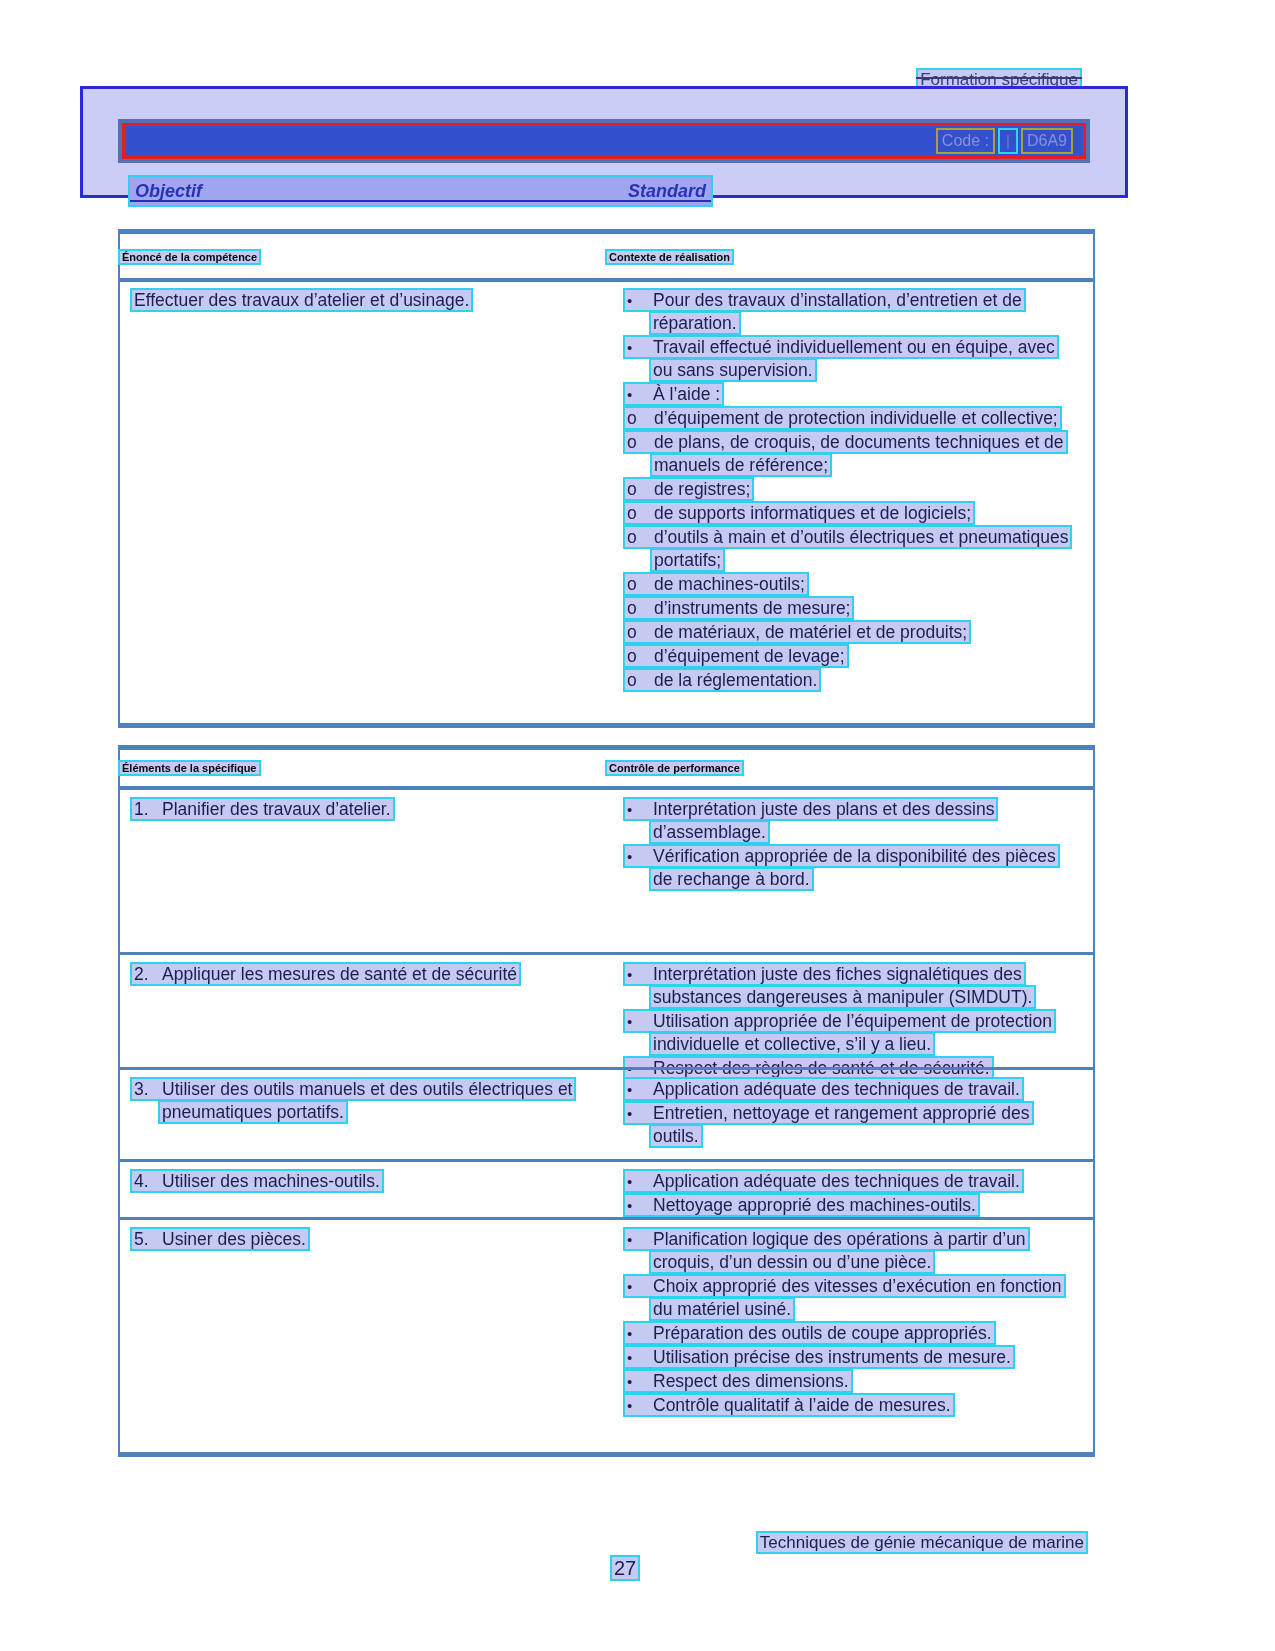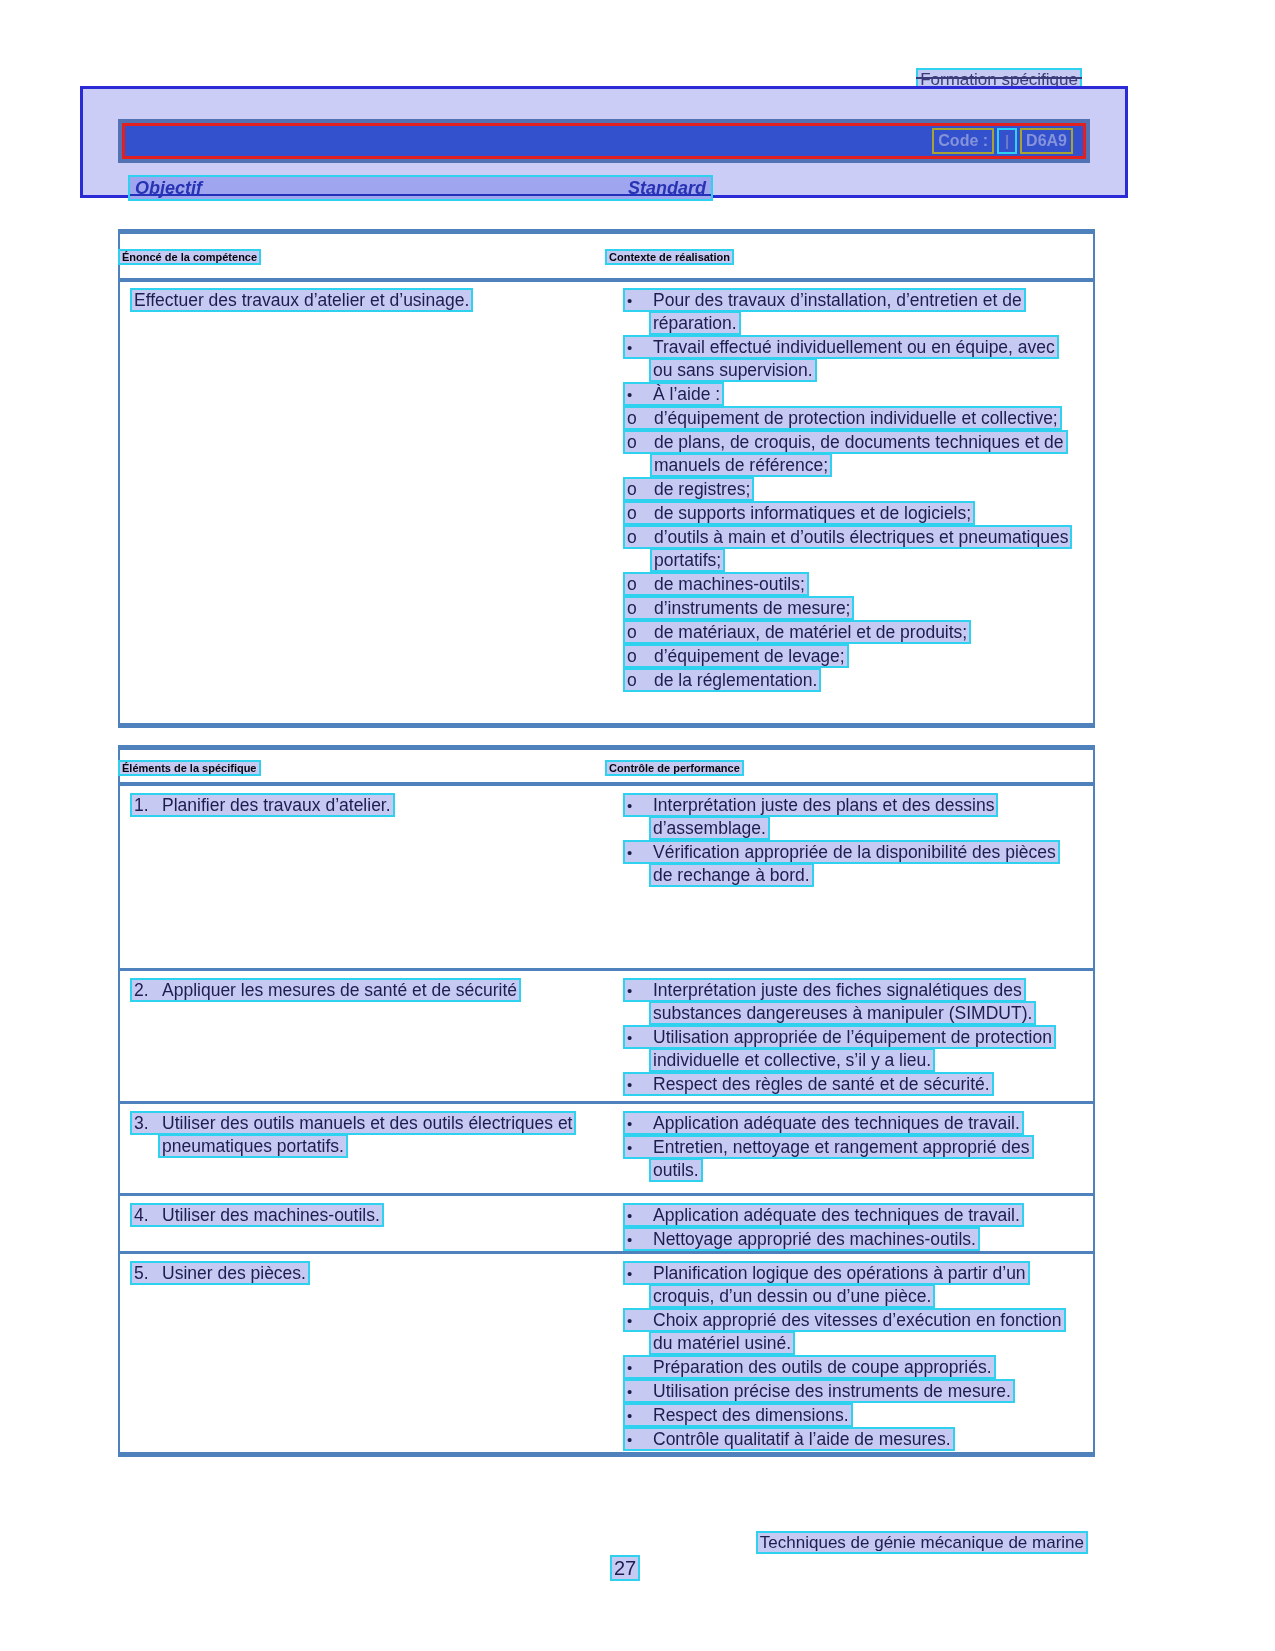--- a/index.html
+++ b/index.html
@@ -18,31 +18,31 @@
   }
   .b { font-weight: bold; color: #06060f; }
 
   
   .hdr-right { position: absolute; top: 70px; right: 195px; font-size: 17px; }
   .hdr-right .hl { color: #3b3b78; position: relative; }
   .hdr-right .hl::after { content:""; position:absolute; left:-2px; right:-2px; top:36%; height:2px; background:#3b3b78; }
 
   
   .lav-box { position: absolute; left: 80px; top: 86px; width: 1048px; height: 112px;
-             background: #cccdf6; border: 3px solid #2a2ad6; font-weight: bold; }
+             background: #cccdf6; border: 3px solid #2a2ad6; }
   .banner-edge { position: absolute; left: 35px; right: 35px; top: 30px; height: 44px;
                  background: #5272b4; padding: 4px; }
   .banner-red { height: 100%; border: 3px solid #e32020; background: #3351cd;
                 display: flex; align-items: center; justify-content: flex-end; padding-right: 10px; }
   .code-chip { font-size: 16px; color: #8593da; border: 2px solid #a8a431; padding: 0 4px; line-height: 22px; }
   .code-sep  { display:inline-block; width: 20px; text-align:center; color: #6f7ecb; font-size: 15px;
                border: 2px solid #2fd2ee; line-height: 22px; margin: 0 3px; }
 
   
-  .obj-band { position: absolute; left: 128px; top: 175px; width: 585px; height: 26px; z-index: 3;
+  .obj-band { position: absolute; left: 128px; top: 175px; width: 585px; height: 32px; z-index: 3;
               background: #9fa5ef; border: 2px solid #2fd2ee;
               display: flex; justify-content: space-between; align-items: center; padding: 0 5px; }
   .obj-band::after { content:""; position:absolute; left:0; right:0; bottom:3px; height:2px; background:#2430b8; }
   .obj-band span { font-size: 18px; font-weight: bold; font-style: italic; color: #2733b4; position: relative; z-index: 1; }
 
   
   .tbl { position: absolute; left: 118px; width: 977px;
          border-left: 2px solid #4f81bd; border-right: 2px solid #4f81bd;
          border-top: 5px solid #4f81bd; border-bottom: 5px solid #4f81bd;
          display: flex; flex-direction: column; font-size: 17.5px; line-height: 23px; }
@@ -50,21 +50,21 @@
   .tbl2 { top: 745px; height: 712px; }
   .thead { display: grid; grid-template-columns: 487px 1fr; border-bottom: 4px solid #4f81bd; }
   .tbl1 .thead { height: 48px; padding-top: 12px; }
   .tbl2 .thead { height: 40px; padding-top: 7px; }
   .th { padding-left: 0; font-size: 11px; }
   .tbody { flex: 1; display: flex; flex-direction: column; }
   .trow { display: grid; grid-template-columns: 487px 1fr; padding-top: 8px; }
   .trow + .trow { border-top: 3px solid #4f81bd; }
   .tbl1 .trow { flex: 1; padding-top: 7px; }
   .tbl2 .trow:nth-child(1) { height: 162px; }
-  .tbl2 .trow:nth-child(2) { height: 133px; margin-top: 20px; }
+  .tbl2 .trow:nth-child(2) { height: 115px; }
   .tbl2 .trow:nth-child(3) { height: 92px; }
   .tbl2 .trow:nth-child(4) { height: 58px; }
   .tbl2 .trow:nth-child(5) { flex: 1; }
   .td.tleft { padding-left: 12px; padding-right: 16px; }
   .topic { padding-left: 28px; text-indent: -28px; }
   .topic.nonum { padding-left: 0; text-indent: 0; }
   .num { display: inline-block; width: 28px; text-indent: 0; }
   .blist { list-style: none; padding: 0 14px 0 18px; }
   .blist li { margin-bottom: 1px; }
   .l1 { padding-left: 26px; text-indent: -26px; }

